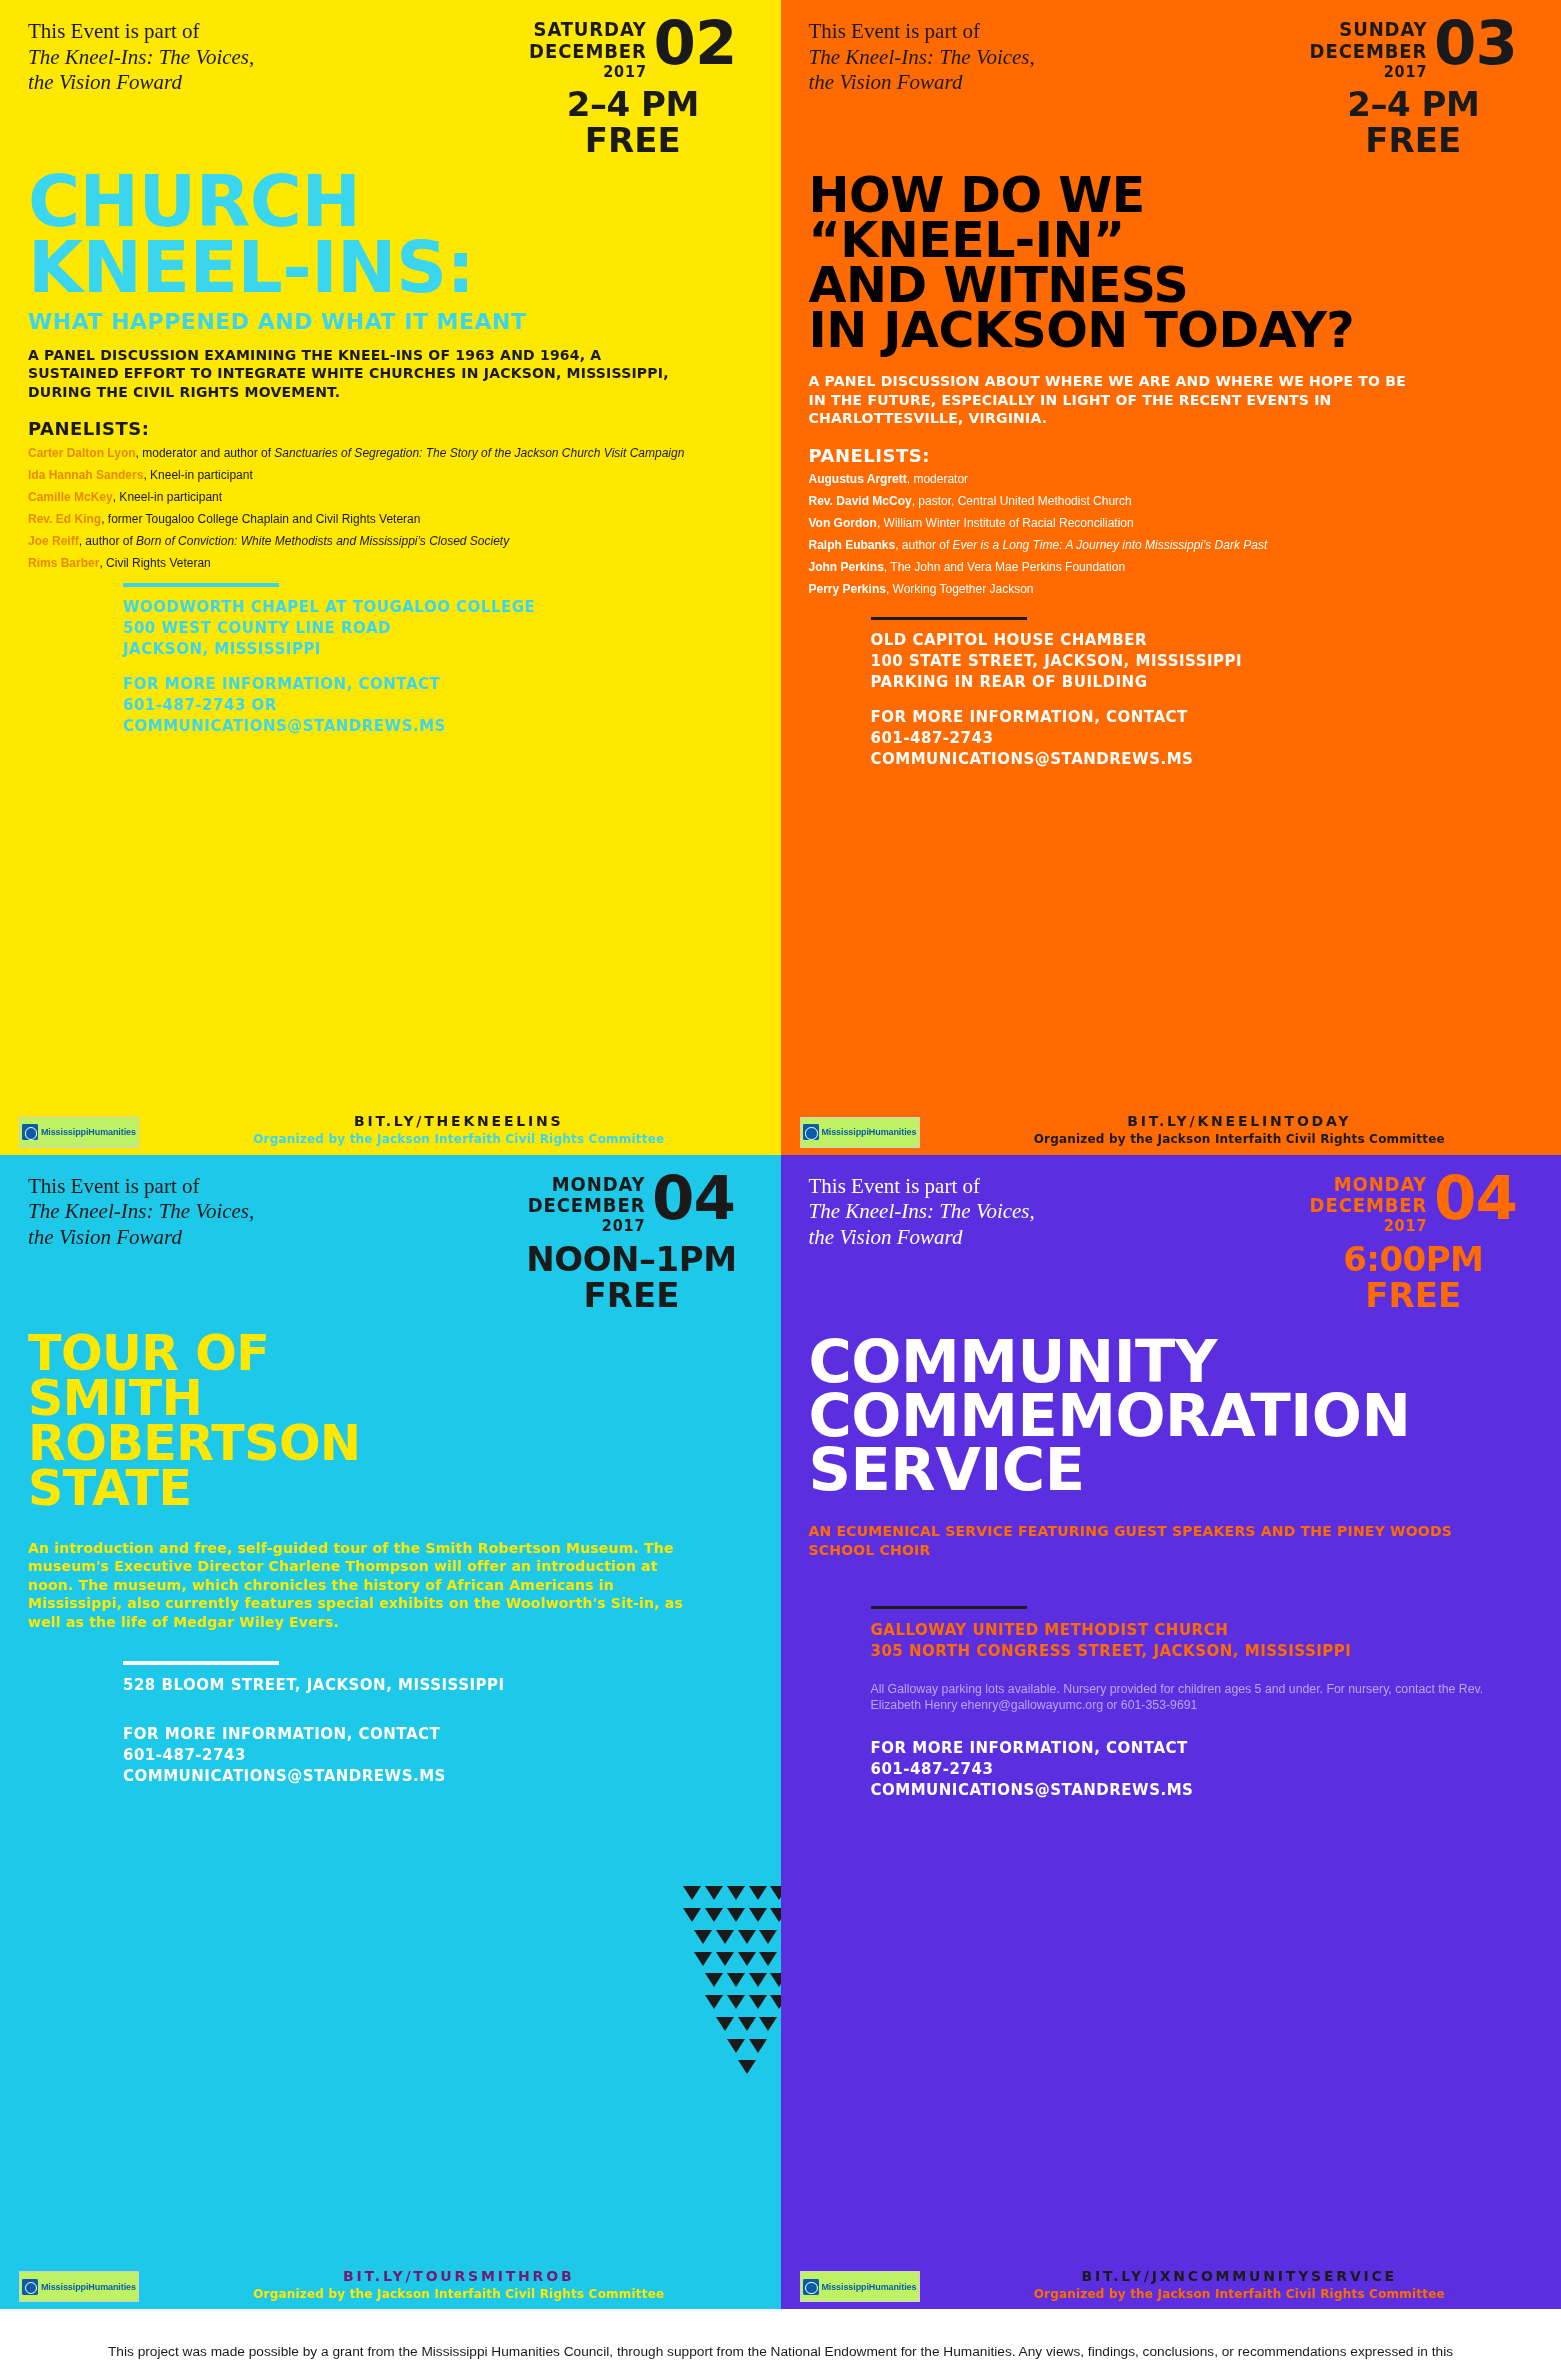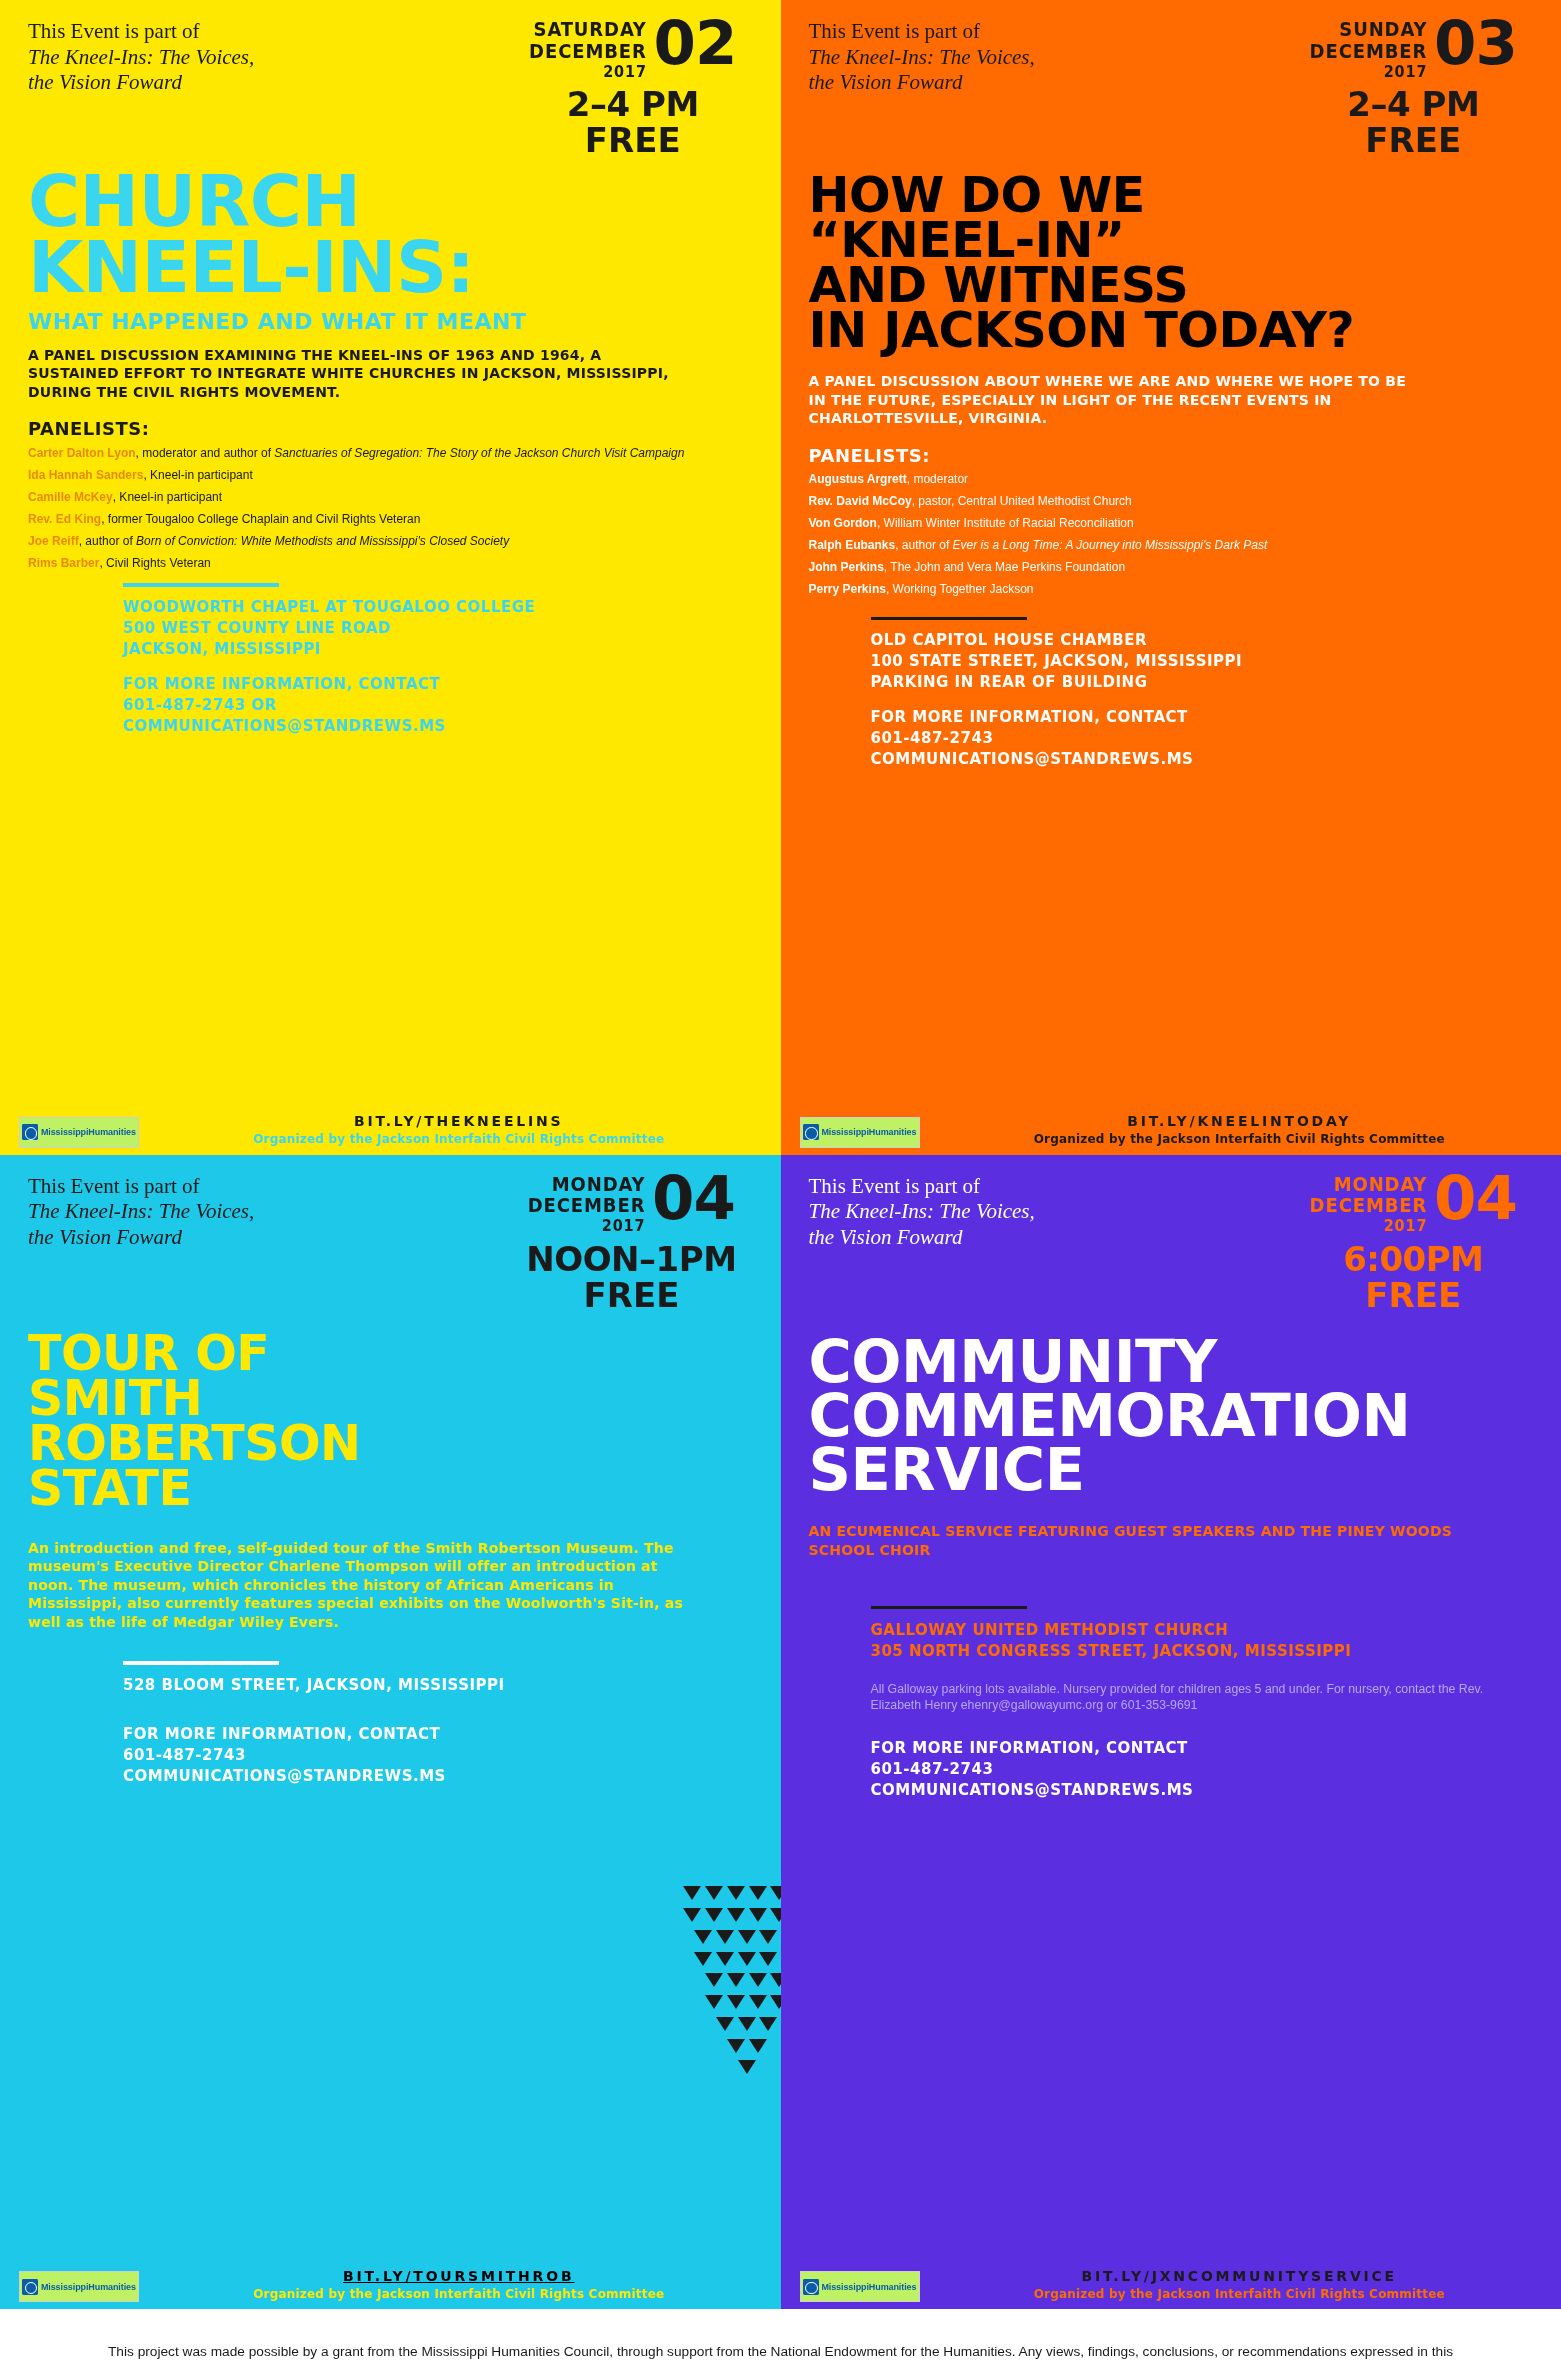--- a/index.html
+++ b/index.html
@@ -275,21 +275,21 @@
   #poster2 .bitly { color: #1a1a1a; }
   #poster2 .organized { color: #1a1a1a; }
 
   
   #poster3 .part-of, #poster3 .dwords, #poster3 .dnum,
   #poster3 .timeline, #poster3 .freeline { color: #1a1a1a; }
   #poster3 .big-title { font-size: 49px; color: #ffe800; margin-top: 19px; }
   #poster3 .body-copy { font-size: 14px; color: #ffe800; margin-top: 28px; max-width: 677px; }
   #poster3 .rule { background: #ffffff; margin-left: 95px; margin-top: 30px; }
   #poster3 .venue, #poster3 .contact { font-size: 15px; color: #ffffff; margin-left: 95px; }
-  #poster3 .bitly { color: #000000; text-decoration: underline; }
+  #poster3 .bitly { color: #701a75; }
   #poster3 .organized { color: #ffe800; }
 
   
   #poster4 .part-of { color: #ffffff; }
   #poster4 .dwords, #poster4 .dnum { color: #ff6b00; }
   #poster4 .timeline, #poster4 .freeline { color: #ff6b00; }
   #poster4 .big-title { font-size: 59px; color: #ffffff; margin-top: 23px; }
   #poster4 .body-copy { font-size: 14px; color: #ff6b00; margin-top: 24.6px; max-width: 653px; }
   #poster4 .rule { background: #1a1a1a; margin-left: 62px; margin-top: 47px; }
   #poster4 .venue { font-size: 15px; color: #ff6b00; margin-left: 62px; }

